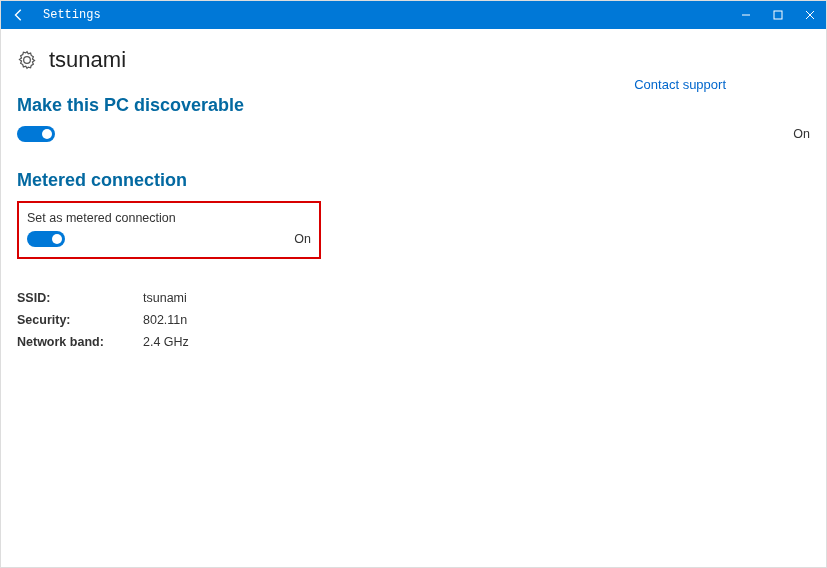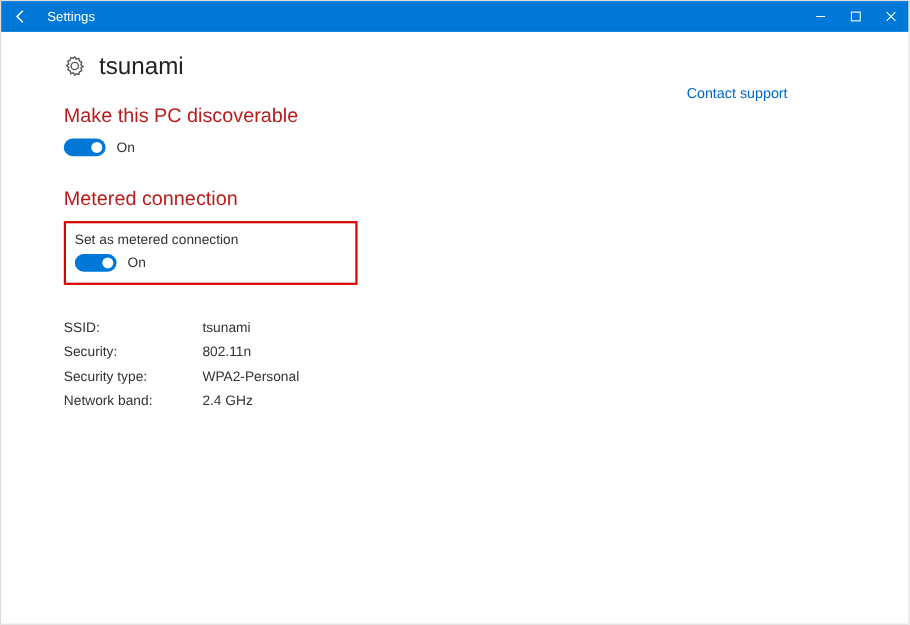--- a/index.html
+++ b/index.html
@@ -1,40 +1,40 @@
 <!DOCTYPE html>
 <html><head>
 <meta charset="utf-8">
 <style>
   * { box-sizing: border-box; margin: 0; padding: 0; font-family: 'Segoe UI', Tahoma, sans-serif; }
   body { width: 827px; height: 568px; background: #fff; overflow: hidden; border:1px solid #ddd;}
   .titlebar { height: 28px; background: #0078d7; display: flex; align-items: center; color: #fff; font-size: 12px; }
   .titlebar .back { width: 36px; height: 28px; display:flex; align-items:center; justify-content:center; }
   .titlebar .back svg { width: 14px; height: 14px; }
-  .titlebar .title { padding-left: 6px; }
+  .titlebar .title { padding-left: 6px; font-family: Liberation Mono, monospace; }
   .titlebar .spacer { flex: 1; }
   .winbtn { width: 32px; height: 28px; display:flex; align-items:center; justify-content:center; }
   .winbtn svg { width: 10px; height: 10px; }
-  .content { padding: 18px 16px 0 16px; position: relative; height: calc(100% - 28px); overflow:hidden;margin-left:41px;}
+  .content { padding: 18px 16px 0 16px; position: relative; height: calc(100% - 28px); overflow:hidden;}
   .page-header { display:flex; align-items:center; gap:12px; margin-bottom: 22px;}
   .page-header svg { width: 20px; height: 20px; }
   .page-header h1 { font-size: 22px; font-weight: 400; color:#222;}
-  .support { position:absolute; top: 48px; right: 110px; font-size: 13px; color: #0066cc; }
-  .section-title { font-size: 18px; font-weight: 400; color:#b91c1c; margin-bottom: 10px; }
+  .support { position:absolute; top: 48px; right: 100px; font-size: 13px; color: #0066cc; }
+  .section-title { font-size: 18px; font-weight: 700; color:#0369a1; margin-bottom: 10px; }
   .section-desc { font-size: 12.5px; color:#444; line-height: 1.45; max-width: 310px; margin-bottom: 12px;}
   .section { margin-bottom: 28px; }
-  .toggle-row { display:flex; align-items:center; gap:10px; }
+  .toggle-row { display:flex; align-items:center; gap:10px;justify-content:space-between; }
   .toggle { width: 38px; height: 16px; background:#0078d7; border-radius: 10px; position:relative; display:inline-block;}
   .toggle::after { content:''; width:10px; height:10px; background:#fff; border-radius:50%; position:absolute; right:3px; top:3px;}
   .toggle-label { font-size: 12.5px; color:#333; }
-  .metered-box { border: 2px solid #d80000; padding: 8px 8px 10px 8px; width: 267px; }
+  .metered-box { border: 2px solid #d80000; padding: 8px 8px 10px 8px; width: 304px; }
   .metered-title { font-size: 12.5px; color:#333; margin-bottom: 6px; }
   .props-table { font-size: 12.5px; color:#333; }
   .props-table .row { display:flex; padding: 4px 0; }
-  .props-table .key { width: 126px; }
+  .props-table .key { width: 126px; font-weight: bold; }
   .props-table .val { }
 </style>
 </head>
 <body>
 
 <div class="titlebar">
   <div class="back">
     <svg viewBox="0 0 16 16">
         <path d="M10 2 L4 8 L10 14" stroke="#fff" stroke-width="1.6" fill="none"></path>
       </svg>
@@ -92,24 +92,20 @@
     <div class="props-table">
       <div class="row">
           <div class="key">SSID:</div>
           <div class="val">tsunami</div>
         </div>
       <div class="row">
           <div class="key">Security:</div>
           <div class="val">802.11n</div>
         </div>
       <div class="row">
-          <div class="key">Security type:</div>
-          <div class="val">WPA2-Personal</div>
-        </div>
-      <div class="row">
           <div class="key">Network band:</div>
           <div class="val">2.4 GHz</div>
         </div>
 
     </div>
   </div>
 
 </div>
 
 </body></html>

